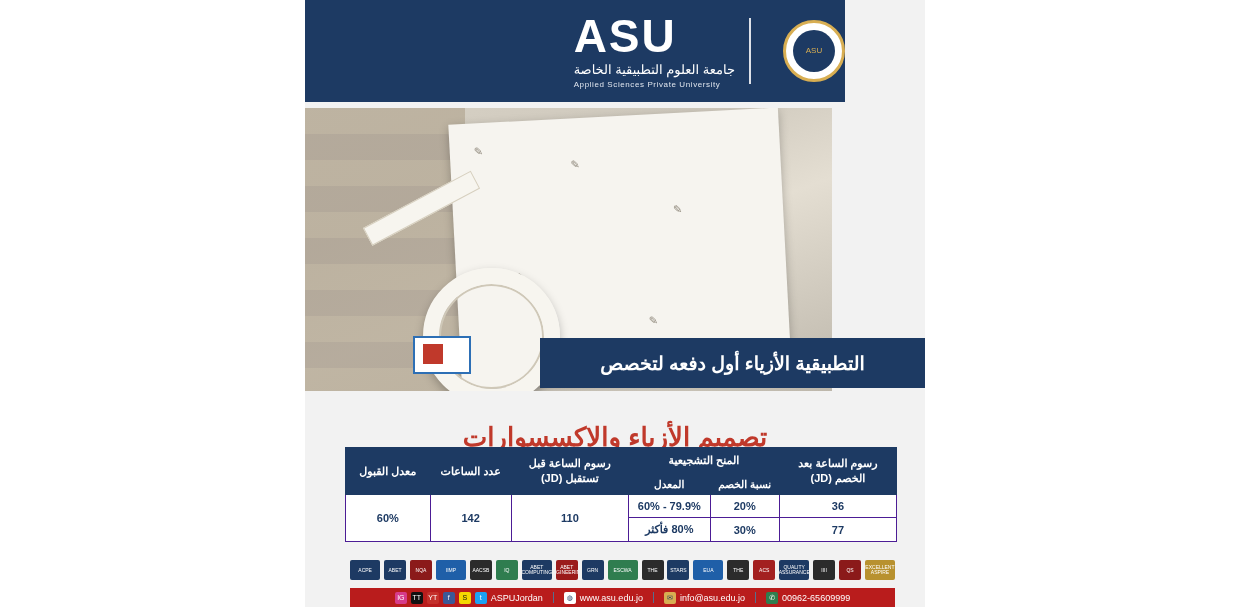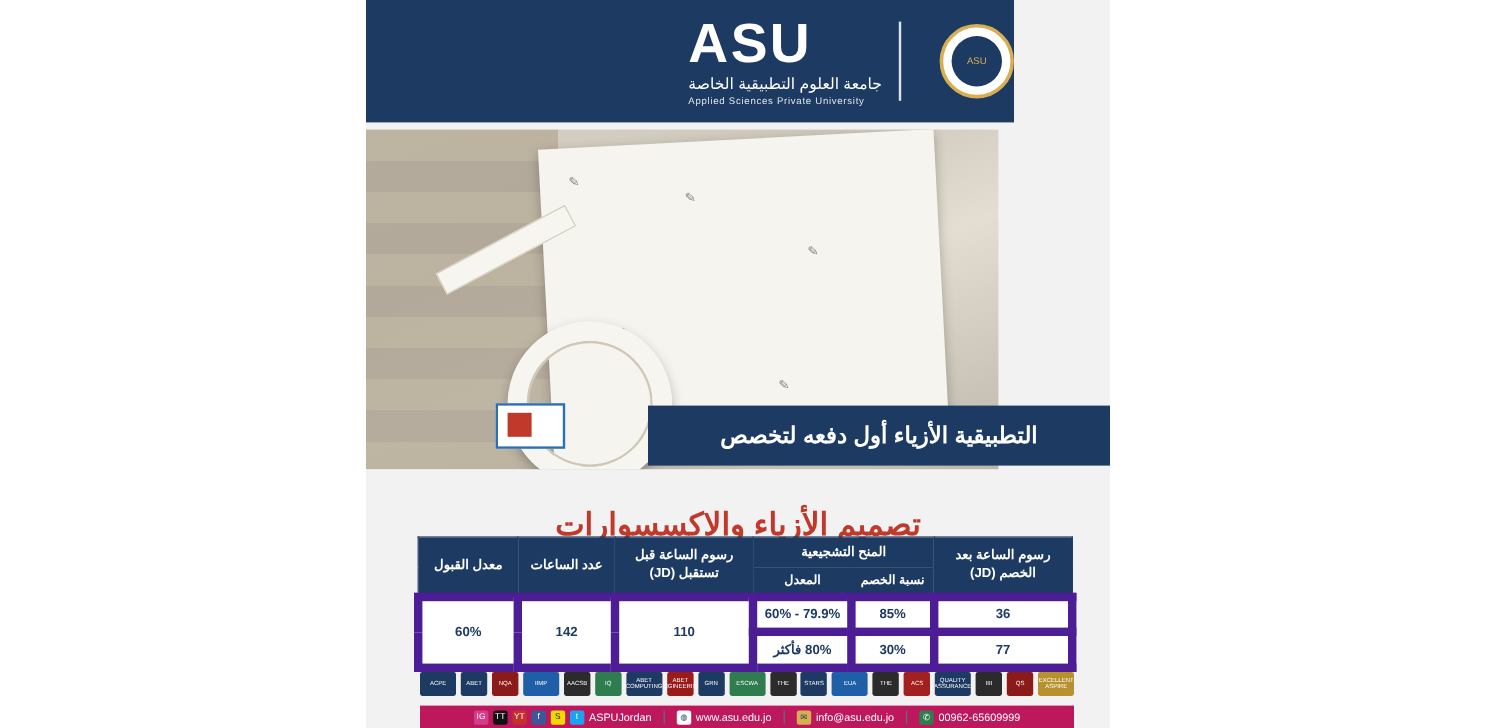--- a/index.html
+++ b/index.html
@@ -145,40 +145,40 @@
   }
   thead th{
     background:#1d3a63;color:#ffffff;
     border:1px solid #1d3a63;
     padding:5px 4px;font-weight:bold;line-height:1.35;
   }
   thead th.sub{
     padding:3px 4px;font-size:10.5px;
   }
   tbody td{
-    border:7px solid #4c1d95;
+    border:1px solid #4c1d95;
     background:#ffffff;color:#1d3a63;
     text-align:center;padding:5px 4px;font-weight:bold;font-size:11px;
   }
   
   #accred{
     position:absolute;left:45px;top:556px;width:545px;height:28px;
     display:flex;align-items:center;justify-content:space-between;
   }
   .badge{
     height:20px;min-width:20px;flex:0 0 auto;
     border-radius:2px;
     display:flex;align-items:center;justify-content:center;
     font-size:5px;color:#ffffff;text-align:center;line-height:1;
     padding:0 2px;box-sizing:border-box;overflow:hidden;
   }
   
   #footer{
     position:absolute;left:45px;top:588px;width:545px;height:19px;
-    background:#be185d;
+    background:#b91c1c;
     display:flex;align-items:center;justify-content:center;
     gap:10px;direction:ltr;
   }
   #footer .grp{display:flex;align-items:center;gap:4px;color:#ffffff;font-size:9px;}
   #footer .si{
     width:12px;height:12px;border-radius:2px;display:inline-block;
     font-size:7px;color:#fff;display:flex;align-items:center;justify-content:center;
   }
   .sep{width:1px;height:11px;background:#56708f;}
 </style>
@@ -237,21 +237,21 @@
           <th rowspan="2" style="width:84px">معدل القبول</th>
         </tr>
         <tr>
           <th class="sub" style="width:66px">نسبة الخصم</th>
           <th class="sub" style="width:80px">المعدل</th>
         </tr>
       </thead>
       <tbody>
         <tr>
           <td>36</td>
-          <td>85%</td>
+          <td>20%</td>
           <td>79.9% - 60%</td>
           <td rowspan="2">110</td>
           <td rowspan="2">142</td>
           <td rowspan="2">60%</td>
         </tr>
         <tr>
           <td>77</td>
           <td>30%</td>
           <td>80% فأكثر</td>
         </tr>

